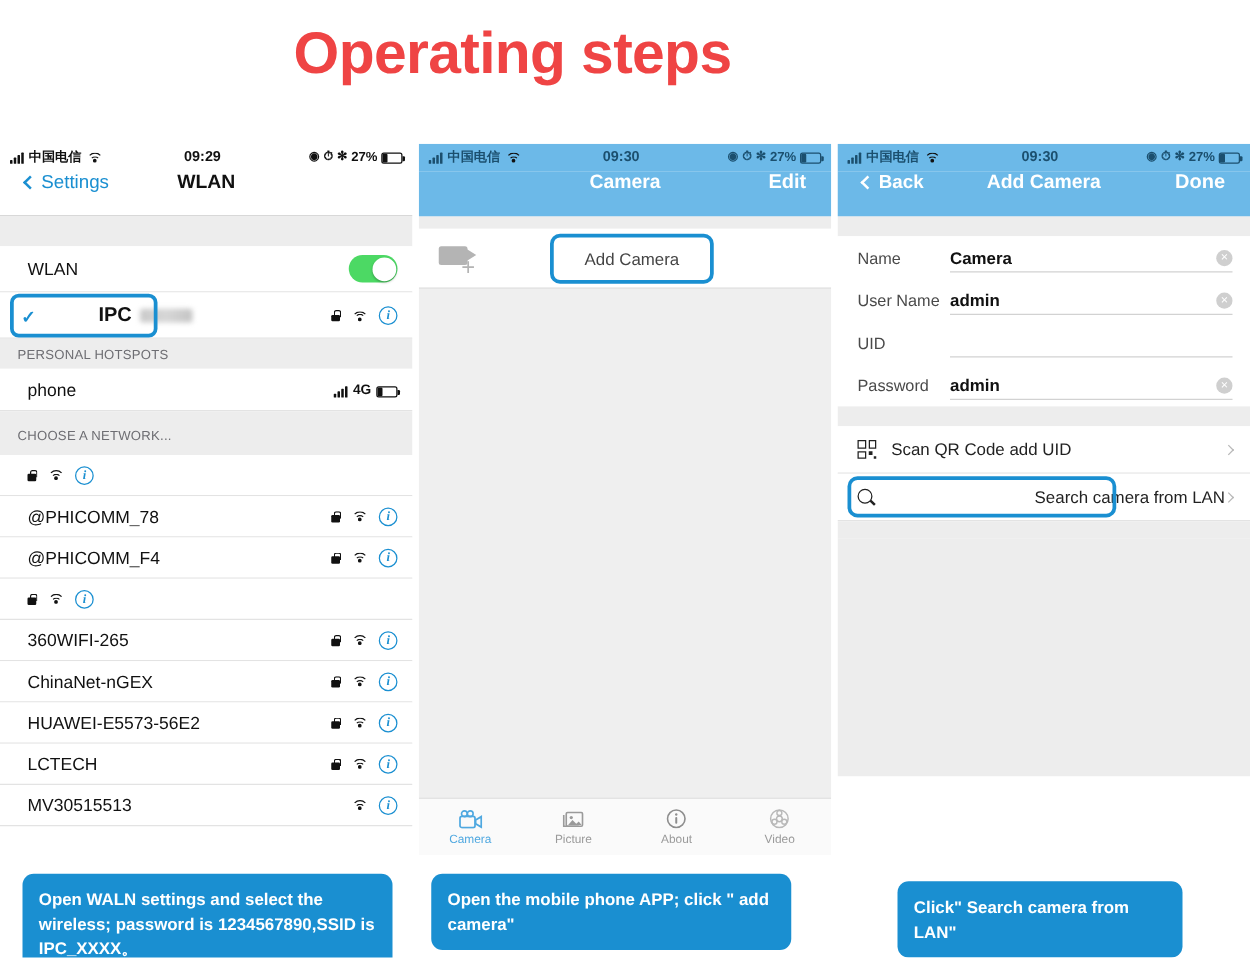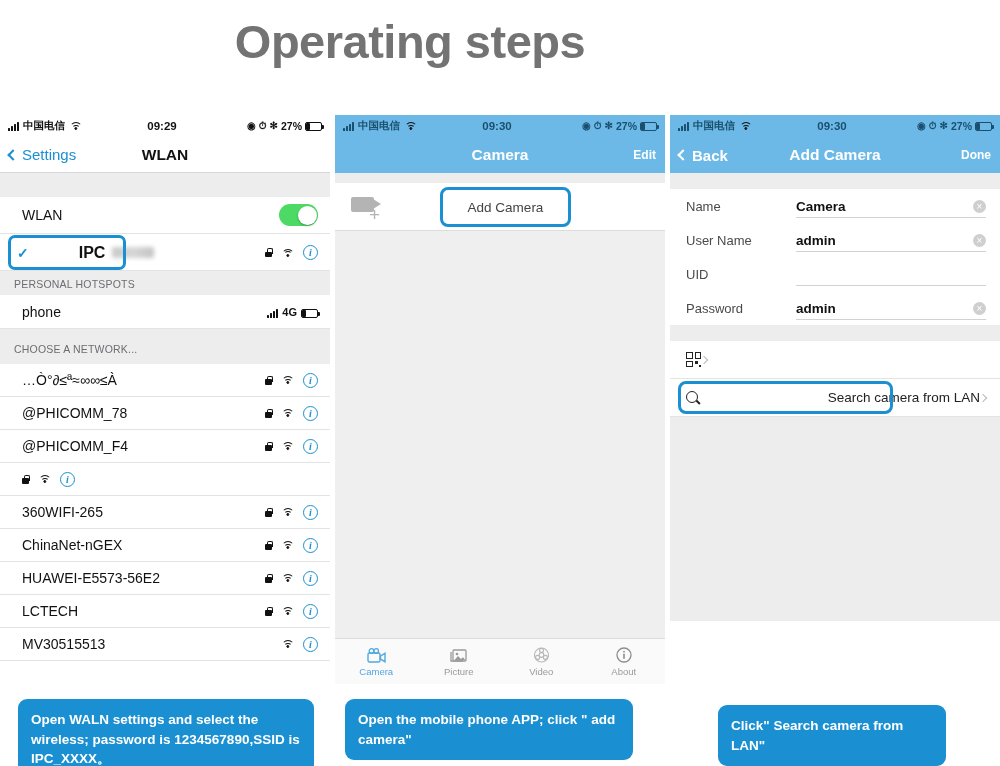--- a/index.html
+++ b/index.html
@@ -9,21 +9,21 @@
     font-family: "Liberation Sans", sans-serif;
     overflow: hidden;
   }
   .page { position: relative; width: 1000px; height: 766px; background:#fff; }
 
   
   .page-title {
     position: absolute; top: 14px; left: 0; width: 820px;
     text-align: center;
     font-size: 47px; font-weight: bold; letter-spacing: -0.5px;
-    color: #737373;
+    color: #ef4444;
     font-family: "Liberation Sans", sans-serif;
   }
 
   
   .phone { position: absolute; top: 115px; width: 330px; height: 570px; background:#fff; overflow:hidden; }
   .phone.left   { left: 0px; }
   .phone.middle { left: 335px; }
   .phone.right  { left: 670px; }
 
   
@@ -41,31 +41,31 @@
   .bars i { display:block; width:2px; background: currentColor; border-radius:.5px;}
   .bars i:nth-child(1){height:3px}.bars i:nth-child(2){height:5px}
   .bars i:nth-child(3){height:7px}.bars i:nth-child(4){height:9px}
   .carrier { font-size:10.5px; font-weight:bold; }
   .batt { display:inline-block; width:17px; height:9px; border:1px solid currentColor; border-radius:2px; position:relative;}
   .batt::after{content:""; position:absolute; right:-3px; top:2px; width:2px;height:4px;background:currentColor;border-radius:0 1px 1px 0;}
   .batt i{display:block;height:100%;width:27%;background:currentColor;border-radius:1px;}
   .glyph { font-size:10px; line-height:1; }
 
   
-  .navbar { height:36px; display:flex; align-items:center; padding:0 9px; position:relative; }
+  .navbar { height:36px; display:flex; align-items:flex-start; padding:0 20px; position:relative; }
   .navbar.light { background:#fff; border-bottom:1px solid #d8d8d8; }
   .navbar.blue { background:#6cb9e8; }
   .nav-title { position:absolute; left:0; right:0; text-align:center; font-size:15.5px; font-weight:bold; pointer-events:none; }
   .navbar.light .nav-title { color:#111; }
   .navbar.blue .nav-title { color:#fff; }
   .nav-left { display:flex; align-items:center; font-size:15px; z-index:2; }
   .navbar.light .nav-left { color:#1a8fd1; }
   .navbar.blue .nav-left { color:#fff; font-weight:bold; }
   .chev-back { display:inline-block; width:8px; height:8px; border-left:2.4px solid currentColor; border-bottom:2.4px solid currentColor; transform:rotate(45deg); margin-right:5px; }
-  .nav-right { margin-left:auto; font-size:12px; font-weight:bold; color:#fff; z-index:2; }
+  .nav-right { margin-left:auto; font-size:16px; font-weight:bold; color:#fff; z-index:2; }
 
   
   .spacer { background:#ededed; }
   .spacer.h24 { height:24px; }
   .spacer.h14 { height:14px; }
   .spacer.h10 { height:10px; }
   .spacer.h16 { height:16px; }
 
   
   .row {
@@ -134,21 +134,21 @@
     display:flex; align-items:center; justify-content:center;
     font-size:13.5px; color:#444;
   }
   .cam-body-area { flex:1; background:#efefef; }
   .tabbar { height:46px; background:#fafafa; border-top:1px solid #dcdcdc; display:flex; }
   .tab { flex:1; display:flex; flex-direction:column; align-items:center; justify-content:center; gap:3px; font-size:9.5px; color:#9a9a9a; }
   .tab.active { color:#4fa8e0; }
   .tab-ico { height:17px; display:flex; align-items:flex-end; }
 
   
-  .frow { height:34px; background:#fff; display:flex; align-items:center; padding:0 14px 0 16px; position:relative;gap:36px; }
+  .frow { height:34px; background:#fff; display:flex; align-items:center; padding:0 14px 0 16px; position:relative; }
   .frow .flabel { width:74px; font-size:13px; color:#4a4a4a; }
   .fvalue-wrap { flex:1; position:relative; height:34px; display:flex; align-items:center; }
   .fvalue { font-size:13.5px; color:#111; font-weight:bold; }
   .funder { position:absolute; left:0; right:0; bottom:5px; height:1px; background:#d2d2d2; }
   .clear-ico { width:13px;height:13px;border-radius:50%;background:#cfcfcf;color:#fff;font-size:10px;line-height:13px;text-align:center;margin-left:6px;}
   .mrow { height:38px; background:#fff; display:flex; align-items:center; padding:0 14px 0 16px; border-bottom:1px solid #e3e3e3; font-size:13.5px; color:#222;}
   .mrow .mlabel { margin-left:12px; flex:1; }
   .qr-ico { width:15px;height:15px;display:grid;grid-template-columns:1fr 1fr;grid-template-rows:1fr 1fr;gap:2px;}
   .qr-ico i{display:block;border:1.4px solid #222;}
   .qr-ico i:nth-child(4){border:none;background:
@@ -255,21 +255,20 @@
         <span class="batt">
             <i></i>
           </span>
       </div>
     </div>
 
     <div class="section-hdr" style="padding-top:14px;padding-bottom:9px;">CHOOSE A NETWORK...</div>
 
     <div>
       <div class="row">
-        <div class="label">…Ò°∂≤ª≈∞∞≤À</div>
         <div class="row-icons">
           <span class="lock"></span>
           <span class="wifi-ico">
               <span class="a"></span>
               <span class="b"></span>
               <span class="c"></span>
             </span>
           <span class="info-ico">i</span>
         </div>
       </div>
@@ -435,40 +434,40 @@
               <rect x="4" y="2" width="13" height="11" rx="1" fill="none" stroke="#9a9a9a" stroke-width="1.3"></rect>
               <path d="M2 4 v9 h12" fill="none" stroke="#9a9a9a" stroke-width="1.3"></path>
               <circle cx="8" cy="6" r="1.3" fill="#9a9a9a"></circle>
               <path d="M5.5 12 L9 8 L12 11 L14 9.2 L16.3 12 Z" fill="#9a9a9a"></path>
             </svg>
         </span>
         <span>Picture</span>
       </div>
       <div class="tab">
         <span class="tab-ico">
+          <svg width="16" height="16" viewBox="0 0 16 16">
+              <circle cx="8" cy="8" r="7" fill="none" stroke="#8e8e8e" stroke-width="1.3"></circle>
+              <circle cx="8" cy="4.6" r="0.95" fill="#8e8e8e"></circle>
+              <rect x="7.2" y="6.6" width="1.6" height="5.3" rx="0.7" fill="#8e8e8e"></rect>
+            </svg>
+        </span>
+        <span>About</span>
+      </div>
+      <div class="tab">
+        <span class="tab-ico">
           <svg width="17" height="16" viewBox="0 0 17 16">
               <circle cx="8.5" cy="8" r="7" fill="none" stroke="#b8b8b8" stroke-width="1.2"></circle>
               <circle cx="8.5" cy="8" r="2.3" fill="none" stroke="#b8b8b8" stroke-width="1.2"></circle>
               <circle cx="8.5" cy="3.4" r="2" fill="none" stroke="#b8b8b8" stroke-width="1.1"></circle>
               <circle cx="4.6" cy="10.4" r="2" fill="none" stroke="#b8b8b8" stroke-width="1.1"></circle>
               <circle cx="12.4" cy="10.4" r="2" fill="none" stroke="#b8b8b8" stroke-width="1.1"></circle>
             </svg>
         </span>
         <span>Video</span>
       </div>
-      <div class="tab">
-        <span class="tab-ico">
-          <svg width="16" height="16" viewBox="0 0 16 16">
-              <circle cx="8" cy="8" r="7" fill="none" stroke="#8e8e8e" stroke-width="1.3"></circle>
-              <circle cx="8" cy="4.6" r="0.95" fill="#8e8e8e"></circle>
-              <rect x="7.2" y="6.6" width="1.6" height="5.3" rx="0.7" fill="#8e8e8e"></rect>
-            </svg>
-        </span>
-        <span>About</span>
-      </div>
     </div>
   </div>
 
   <div class="phone right">
 
     <div class="statusbar blue">
       <div class="sb-left">
         <span class="bars">
             <i></i>
             <i></i>
@@ -544,20 +543,21 @@
 
     <div class="spacer h16"></div>
 
     <div class="mrow">
       <span class="qr-ico">
           <i></i>
           <i></i>
           <i></i>
           <i></i>
         </span>
+      <span class="mlabel">Scan QR Code add UID</span>
       <span class="chev-r"></span>
     </div>
 
     <div class="srow-wrap">
       <div class="mrow" style="height:38px;text-align:right;">
         <span class="search-ico"></span>
         <span class="mlabel">Search camera from LAN</span>
         <span class="chev-r"></span>
       </div>
       <div class="srow-box"></div>

